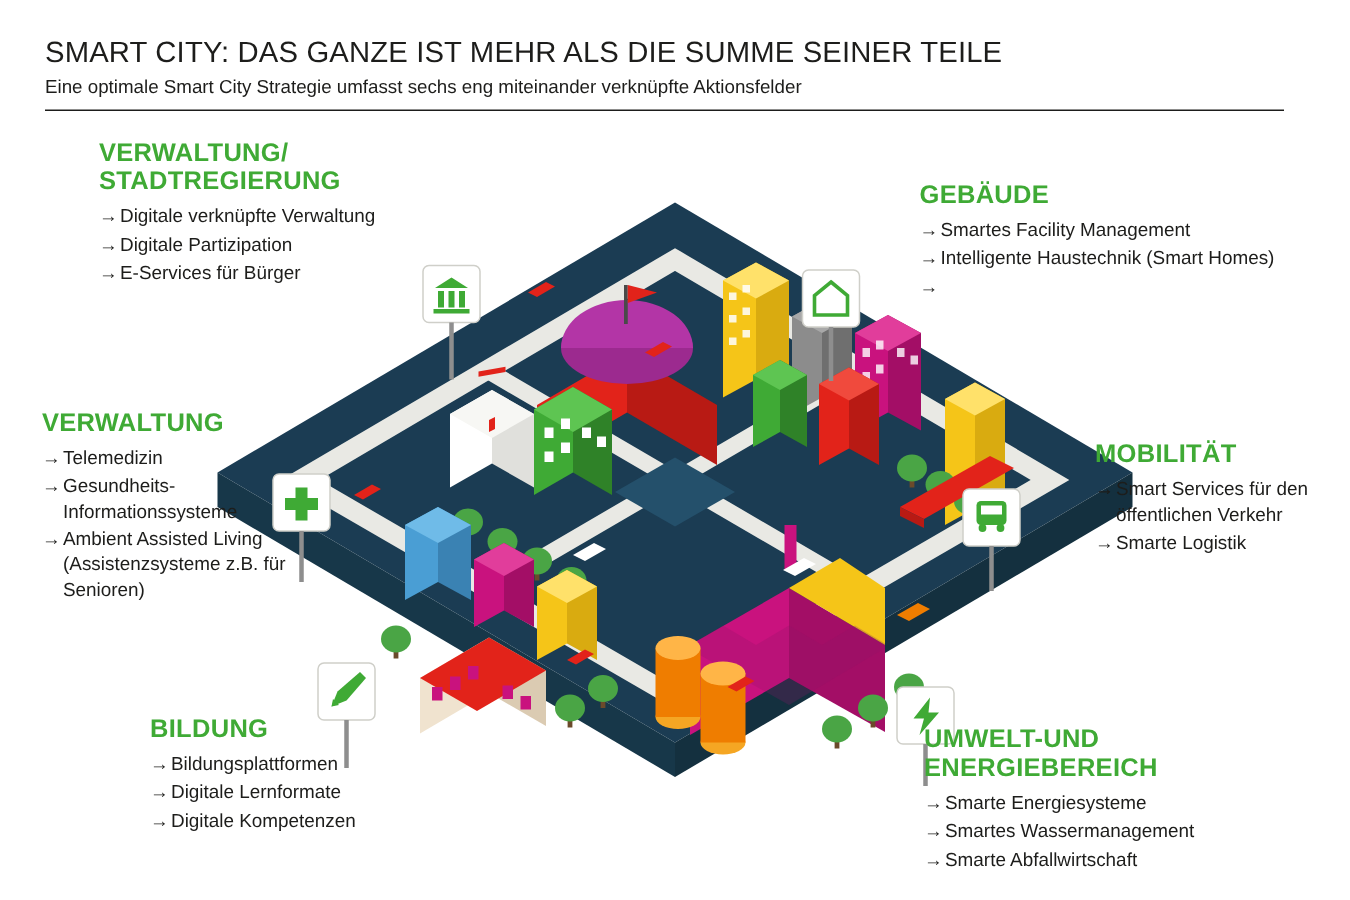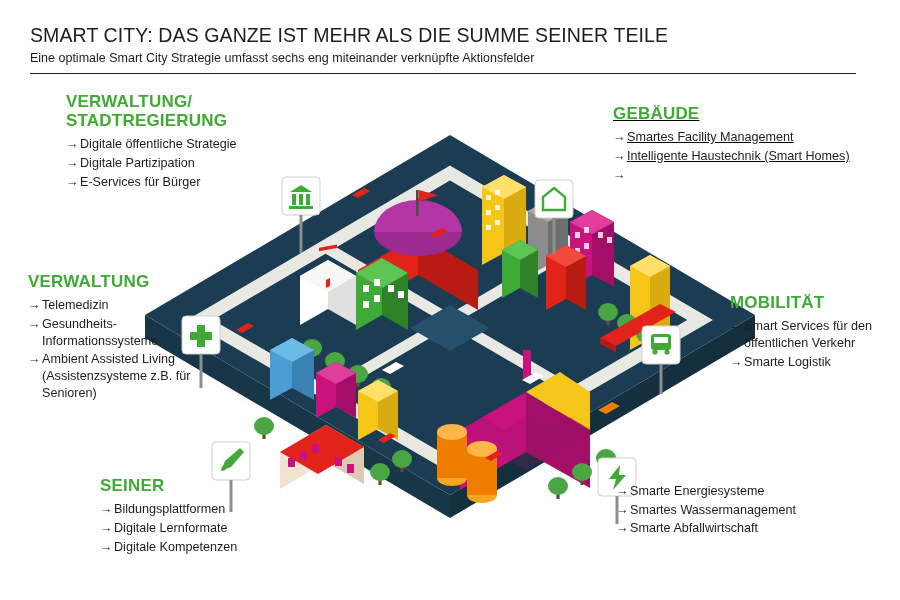--- a/index.html
+++ b/index.html
@@ -71,21 +71,21 @@
     position: relative;
   }
   .block li .arrow {
     position: absolute;
     left: 0;
     top: 0;
     color: #1d1d1b;
   }
 
   #block-verwaltung { left: 66px; top: 92px; width: 215px; }
-  #block-gebaeude   { left: 613px; top: 104px; width: 255px; text-decoration: underline; }
+  #block-gebaeude   { left: 613px; top: 120px; width: 255px; }
   #block-gesundheit { left: 28px; top: 272px; width: 190px; }
   #block-mobilitaet { left: 698px; top: 293px; width: 200px; margin-left: 32px; }
   #block-bildung    { left: 100px; top: 476px; width: 210px; }
   #block-umwelt     { left: 616px; top: 483px; width: 250px; }
 
   
   .scene {
     position: absolute;
     left: 130px;
     top: 80px;
@@ -368,21 +368,21 @@
       </g>
     </svg>
   </div>
 
   <div class="block" id="block-verwaltung">
     <h2>
       <span>VERWALTUNG/</span><br>
       <span>STADTREGIERUNG</span>
     </h2>
     <ul>
-      <li><span class="arrow">→</span><span>Digitale öffentliche Strategie</span></li>
+      <li><span class="arrow">→</span><span>Digitale verknüpfte Verwaltung</span></li>
       <li><span class="arrow">→</span><span>Digitale Partizipation</span></li>
       <li><span class="arrow">→</span><span>E-Services für Bürger</span></li>
     </ul>
   </div>
 
   <div class="block" id="block-gebaeude">
     <h2>GEBÄUDE</h2>
     <ul>
       <li><span class="arrow">→</span><span>Smartes Facility Management</span></li>
       <li><span class="arrow">→</span><span>Intelligente Haustechnik (Smart Homes)</span></li>
@@ -402,29 +402,33 @@
   <div class="block" id="block-mobilitaet">
     <h2>MOBILITÄT</h2>
     <ul>
       <li><span class="arrow">→</span></li>
       <li><span class="arrow">→</span><span>Smart Services für den öffentlichen Verkehr</span></li>
       <li><span class="arrow">→</span><span>Smarte Logistik</span></li>
     </ul>
   </div>
 
   <div class="block" id="block-bildung">
-    <h2>SEINER</h2>
+    <h2>BILDUNG</h2>
     <ul>
       <li><span class="arrow">→</span><span>Bildungsplattformen</span></li>
       <li><span class="arrow">→</span><span>Digitale Lernformate</span></li>
       <li><span class="arrow">→</span><span>Digitale Kompetenzen</span></li>
     </ul>
   </div>
 
   <div class="block" id="block-umwelt">
+    <h2>
+      <span>UMWELT-UND</span><br>
+      <span>ENERGIEBEREICH</span>
+    </h2>
     <ul>
       <li><span class="arrow">→</span><span>Smarte Energiesysteme</span></li>
       <li><span class="arrow">→</span><span>Smartes Wassermanagement</span></li>
       <li><span class="arrow">→</span><span>Smarte Abfallwirtschaft</span></li>
     </ul>
   </div>
 
 </div>
 
 </body></html>

